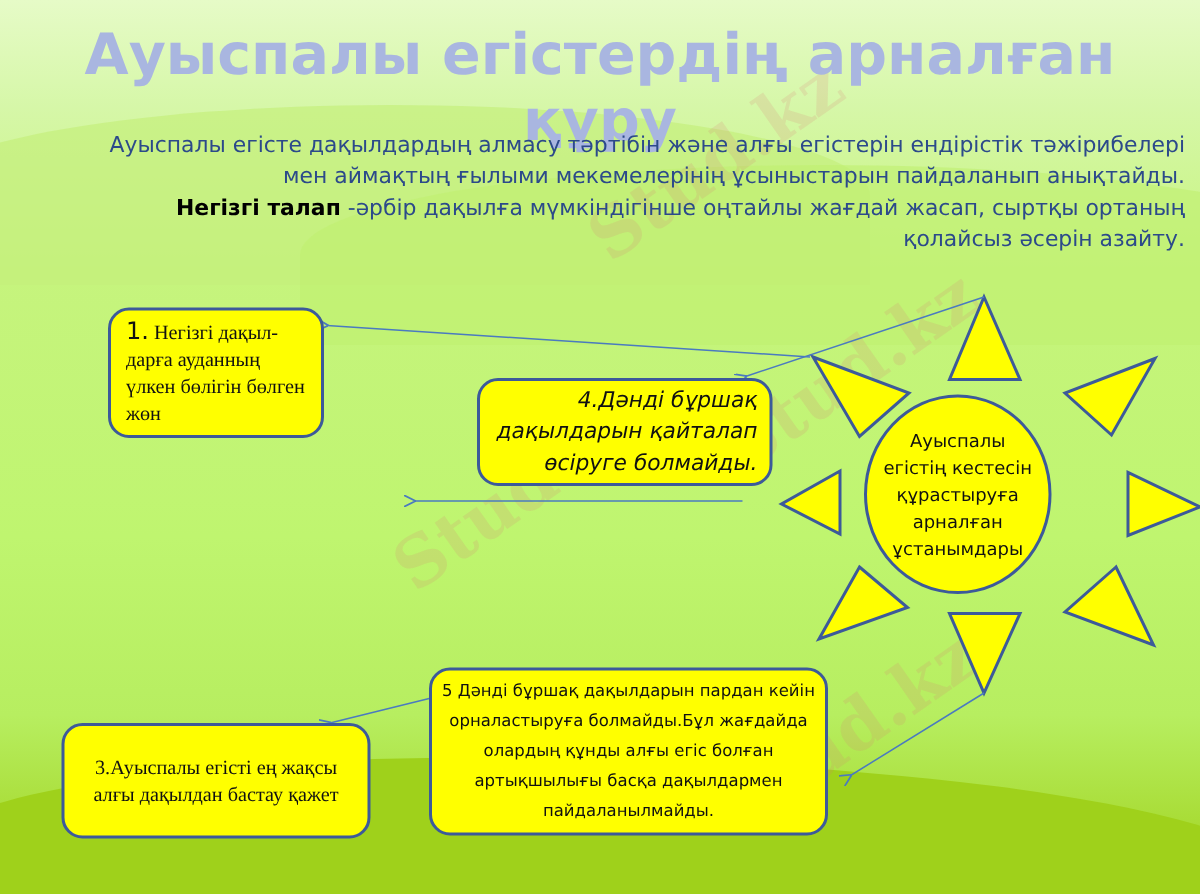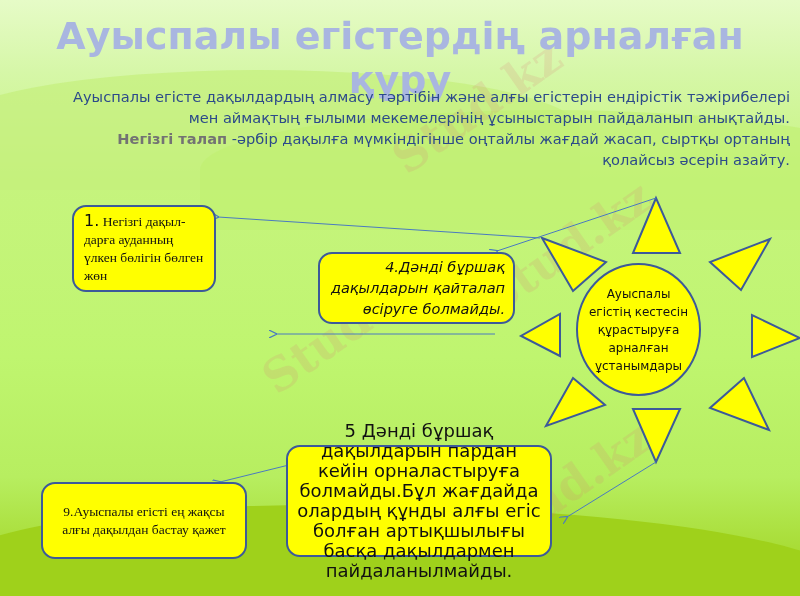--- a/index.html
+++ b/index.html
@@ -30,34 +30,34 @@
     font-family: "DejaVu Sans", sans-serif; font-weight: bold; font-size: 38px;
     color: #a9b6e0; letter-spacing: 0px;
   }
   .intro {
     position: absolute; left: 10px; top: 86px; width: 780px;
     font-size: 14.6px; line-height: 21px; color: #2c4a8a; text-align: right;
   }
   .intro p { margin: 0; }
   .intro .indent { display: inline-block; width: 55px; }
   .intro .indent2 { display: inline-block; width: 52px; }
-  .intro b { color: #737373; }
+  .intro b { color: #000000; }
   .box {
     position: absolute; background: #ffff00; border: 2px solid #3c5a9a;
     border-radius: 14px; box-sizing: border-box; color: #111;
     display: flex; align-items: center; justify-content: center; text-align: center;
   }
   .serif { font-family: "Liberation Serif", serif; }
   .sans { font-family: "DejaVu Sans", sans-serif; }
   #box1 { left: 72px; top: 205px; width: 144px; height: 87px; justify-content: flex-start; text-align: left; padding: 4px 10px; font-size: 13.5px; line-height: 18px; }
   #box1 .num { font-family: "DejaVu Sans", sans-serif; font-size: 16px; }
   #box2 { left: 9px; top: 313px; width: 263px; height: 136px; font-size: 13.5px; line-height: 19px; padding: 6px; }
   #box3 { left: 41px; top: 482px; width: 206px; height: 77px; font-size: 13.5px; line-height: 18px; padding: 6px 10px; }
   #box4 { left: 318px; top: 252px; width: 197px; height: 72px; font-size: 14.5px; line-height: 21px; padding: 4px 8px; text-align: right; justify-content: flex-start; font-style: italic; }
-  #box5 { left: 286px; top: 445px; width: 266px; height: 112px; font-size: 18px; line-height: 20px; padding: 6px; }
+  #box5 { left: 286px; top: 445px; width: 266px; height: 112px; font-size: 11px; line-height: 20px; padding: 6px; }
   .sun { position: absolute; left: 0; top: 0; width: 800px; height: 596px; pointer-events: none; }
   .sun-center {
     position: absolute; left: 576px; top: 263px; width: 125px; height: 133px;
     border-radius: 50%; background: #ffff00; border: 2px solid #3c5a9a; box-sizing: border-box;
     display: flex; align-items: center; justify-content: center; text-align: center;
     font-size: 12px; line-height: 18px; color: #111; padding: 6px;
   }
   .connectors { position: absolute; left: 0; top: 0; width: 800px; height: 596px; }
 </style>
 </head>
@@ -111,21 +111,21 @@
   <div class="sun-center">
     <span>Ауыспалы егістің кестесін құрастыруға арналған ұстанымдары</span>
   </div>
 
   <div class="box serif" id="box1">
     <div><span class="num">1.</span><span> Негізгі дақыл-дарға ауданның  үлкен бөлігін бөлген жөн</span></div>
   </div>
 
 
   <div class="box serif" id="box3">
-    <span>9.Ауыспалы егісті ең жақсы алғы дақылдан бастау қажет</span>
+    <span>3.Ауыспалы егісті ең жақсы алғы дақылдан бастау қажет</span>
   </div>
 
   <div class="box sans" id="box4">
     <span>4.Дәнді бұршақ дақылдарын қайталап өсіруге болмайды.</span>
   </div>
 
   <div class="box sans" id="box5">
     <span>5 Дәнді бұршақ дақылдарын пардан кейін орналастыруға болмайды.Бұл жағдайда олардың құнды алғы егіс болған артықшылығы басқа дақылдармен пайдаланылмайды.</span>
   </div>
 </div>

